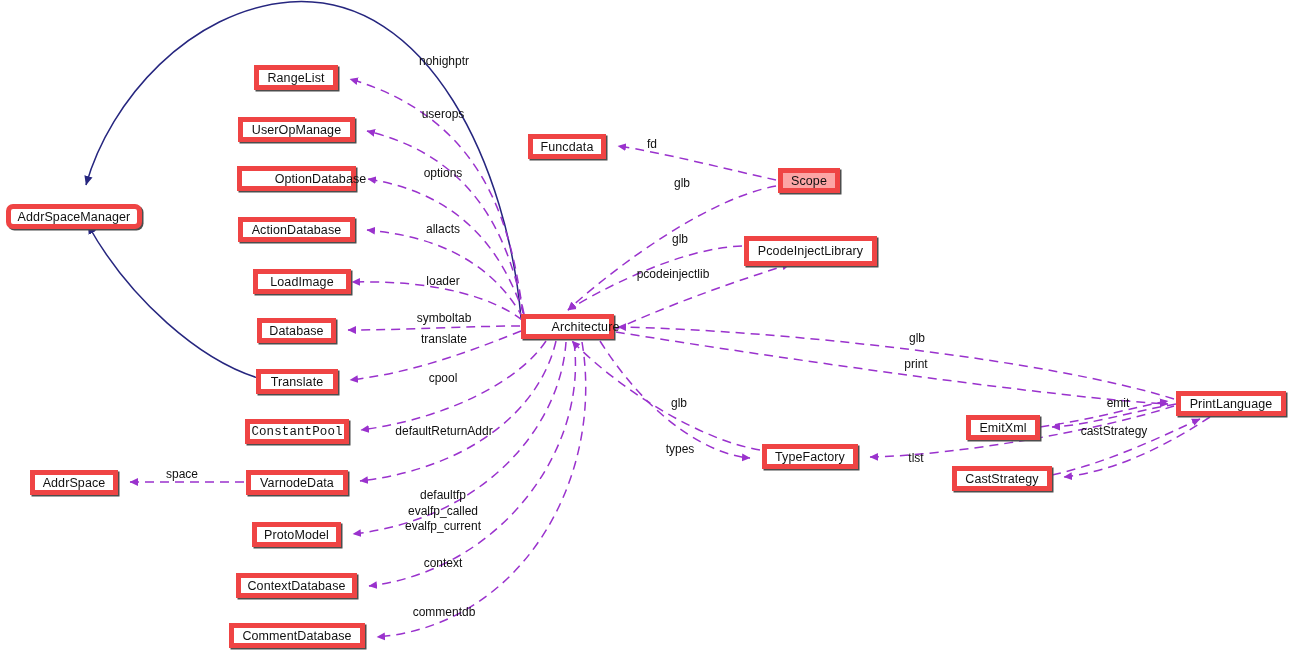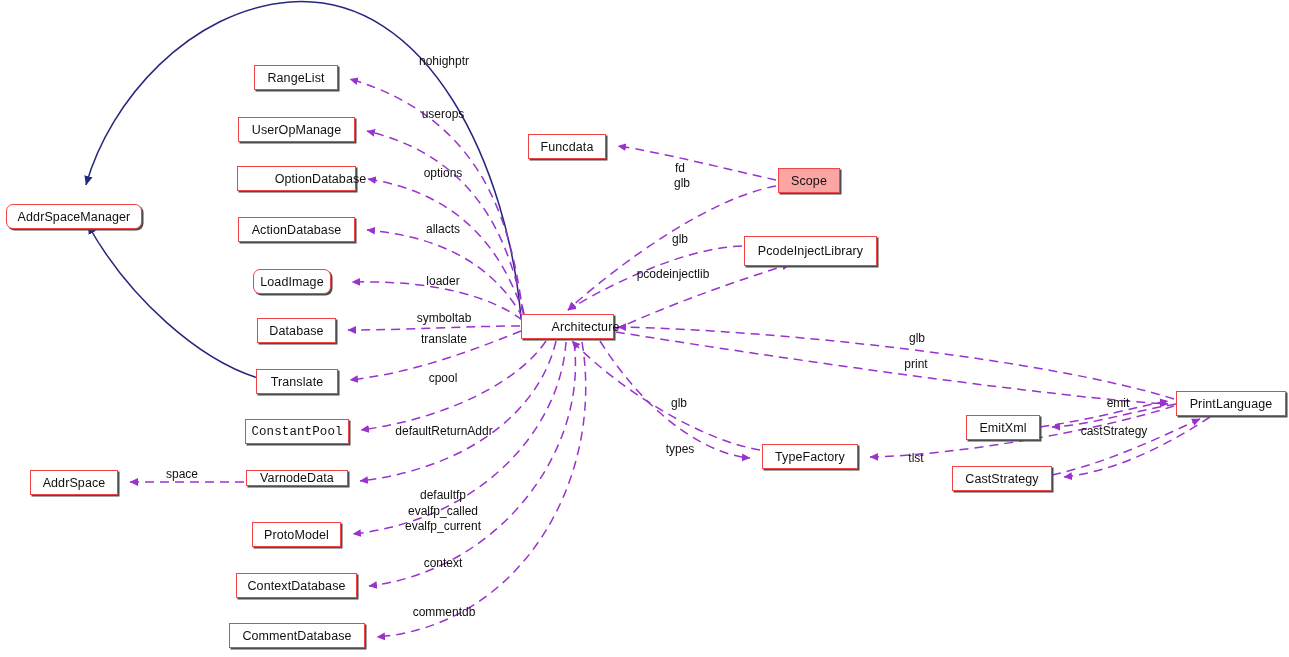--- a/index.html
+++ b/index.html
@@ -5,21 +5,21 @@
   html,body{margin:0;padding:0;background:#ffffff;}
   body{
     width:1289px;height:657px;overflow:hidden;
     font-family:"Liberation Sans","DejaVu Sans",sans-serif;
   }
   #diagram{position:relative;width:1289px;height:657px;background:#fff;}
   svg.layer{position:absolute;left:0;top:0;width:1289px;height:657px;}
   .node-box{
     position:absolute;
     box-sizing:border-box;
-    border:1px solid #ef4444;
+    border:5px solid #ef4444;
     background:#ffffff;
     display:flex;align-items:center;justify-content:center;
     font-size:12.5px;
     color:#111111;
     white-space:nowrap;
     box-shadow:1.5px 1.5px 0 0 #4d4d4d;
     letter-spacing:0.1px;
   }
   .node-box.highlight{background:#fca5a5;}
   .edge-label{
@@ -92,36 +92,36 @@
       </div>
       <div class="node-box" style="left: 238px; top: 117px; width: 117px; height: 25px;">
         <span>UserOpManage</span>
       </div>
       <div class="node-box" style="left: 237px; top: 166px; width: 119px; height: 25px; padding-left: 48px;">
         <span>OptionDatabase</span>
       </div>
       <div class="node-box" style="left: 238px; top: 217px; width: 117px; height: 25px;">
         <span>ActionDatabase</span>
       </div>
-      <div class="node-box" style="left: 253px; top: 269px; width: 78px; height: 25px; border-radius: 7px;">
+      <div class="node-box" style="left: 253px; top: 269px; width: 98px; height: 25px;">
         <span>LoadImage</span>
       </div>
       <div class="node-box" style="left: 257px; top: 318px; width: 79px; height: 25px;">
         <span>Database</span>
       </div>
       <div class="node-box" style="left: 256px; top: 369px; width: 82px; height: 25px;">
         <span>Translate</span>
       </div>
       <div class="node-box" style="left: 245px; top: 419px; width: 104px; height: 25px; font-family: Liberation Mono, monospace;">
         <span>ConstantPool</span>
       </div>
       <div class="node-box" style="left: 30px; top: 470px; width: 88px; height: 25px;">
         <span>AddrSpace</span>
       </div>
-      <div class="node-box" style="left: 246px; top: 470px; width: 102px; height: 16px;">
+      <div class="node-box" style="left: 246px; top: 470px; width: 102px; height: 25px;">
         <span>VarnodeData</span>
       </div>
       <div class="node-box" style="left: 252px; top: 522px; width: 89px; height: 25px;">
         <span>ProtoModel</span>
       </div>
       <div class="node-box" style="left: 236px; top: 573px; width: 121px; height: 25px;">
         <span>ContextDatabase</span>
       </div>
       <div class="node-box" style="left: 229px; top: 623px; width: 136px; height: 25px;">
         <span>CommentDatabase</span>
@@ -161,21 +161,21 @@
       <div class="edge-label" style="left: 444px; top: 311px;">symboltab</div>
       <div class="edge-label" style="left: 444px; top: 332px;">translate</div>
       <div class="edge-label" style="left: 443px; top: 371px;">cpool</div>
       <div class="edge-label" style="left: 444px; top: 424px;">defaultReturnAddr</div>
       <div class="edge-label" style="left: 443px; top: 488px;">defaultfp
 evalfp_called
 evalfp_current</div>
       <div class="edge-label" style="left: 443px; top: 556px;">context</div>
       <div class="edge-label" style="left: 444px; top: 605px;">commentdb</div>
       <div class="edge-label" style="left: 182px; top: 467px;">space</div>
-      <div class="edge-label" style="left: 680px; top: 137px; margin-top: 24px;">fd</div>
+      <div class="edge-label" style="left: 652px; top: 137px;">fd</div>
       <div class="edge-label" style="left: 682px; top: 176px;">glb</div>
       <div class="edge-label" style="left: 680px; top: 232px;">glb</div>
       <div class="edge-label" style="left: 673px; top: 267px;">pcodeinjectlib</div>
       <div class="edge-label" style="left: 679px; top: 396px;">glb</div>
       <div class="edge-label" style="left: 680px; top: 442px;">types</div>
       <div class="edge-label" style="left: 917px; top: 331px;">glb</div>
       <div class="edge-label" style="left: 916px; top: 357px;">print</div>
       <div class="edge-label" style="left: 916px; top: 451px;">tlst</div>
       <div class="edge-label" style="left: 1118px; top: 396px;">emit</div>
       <div class="edge-label" style="left: 1114px; top: 424px;">castStrategy</div>

